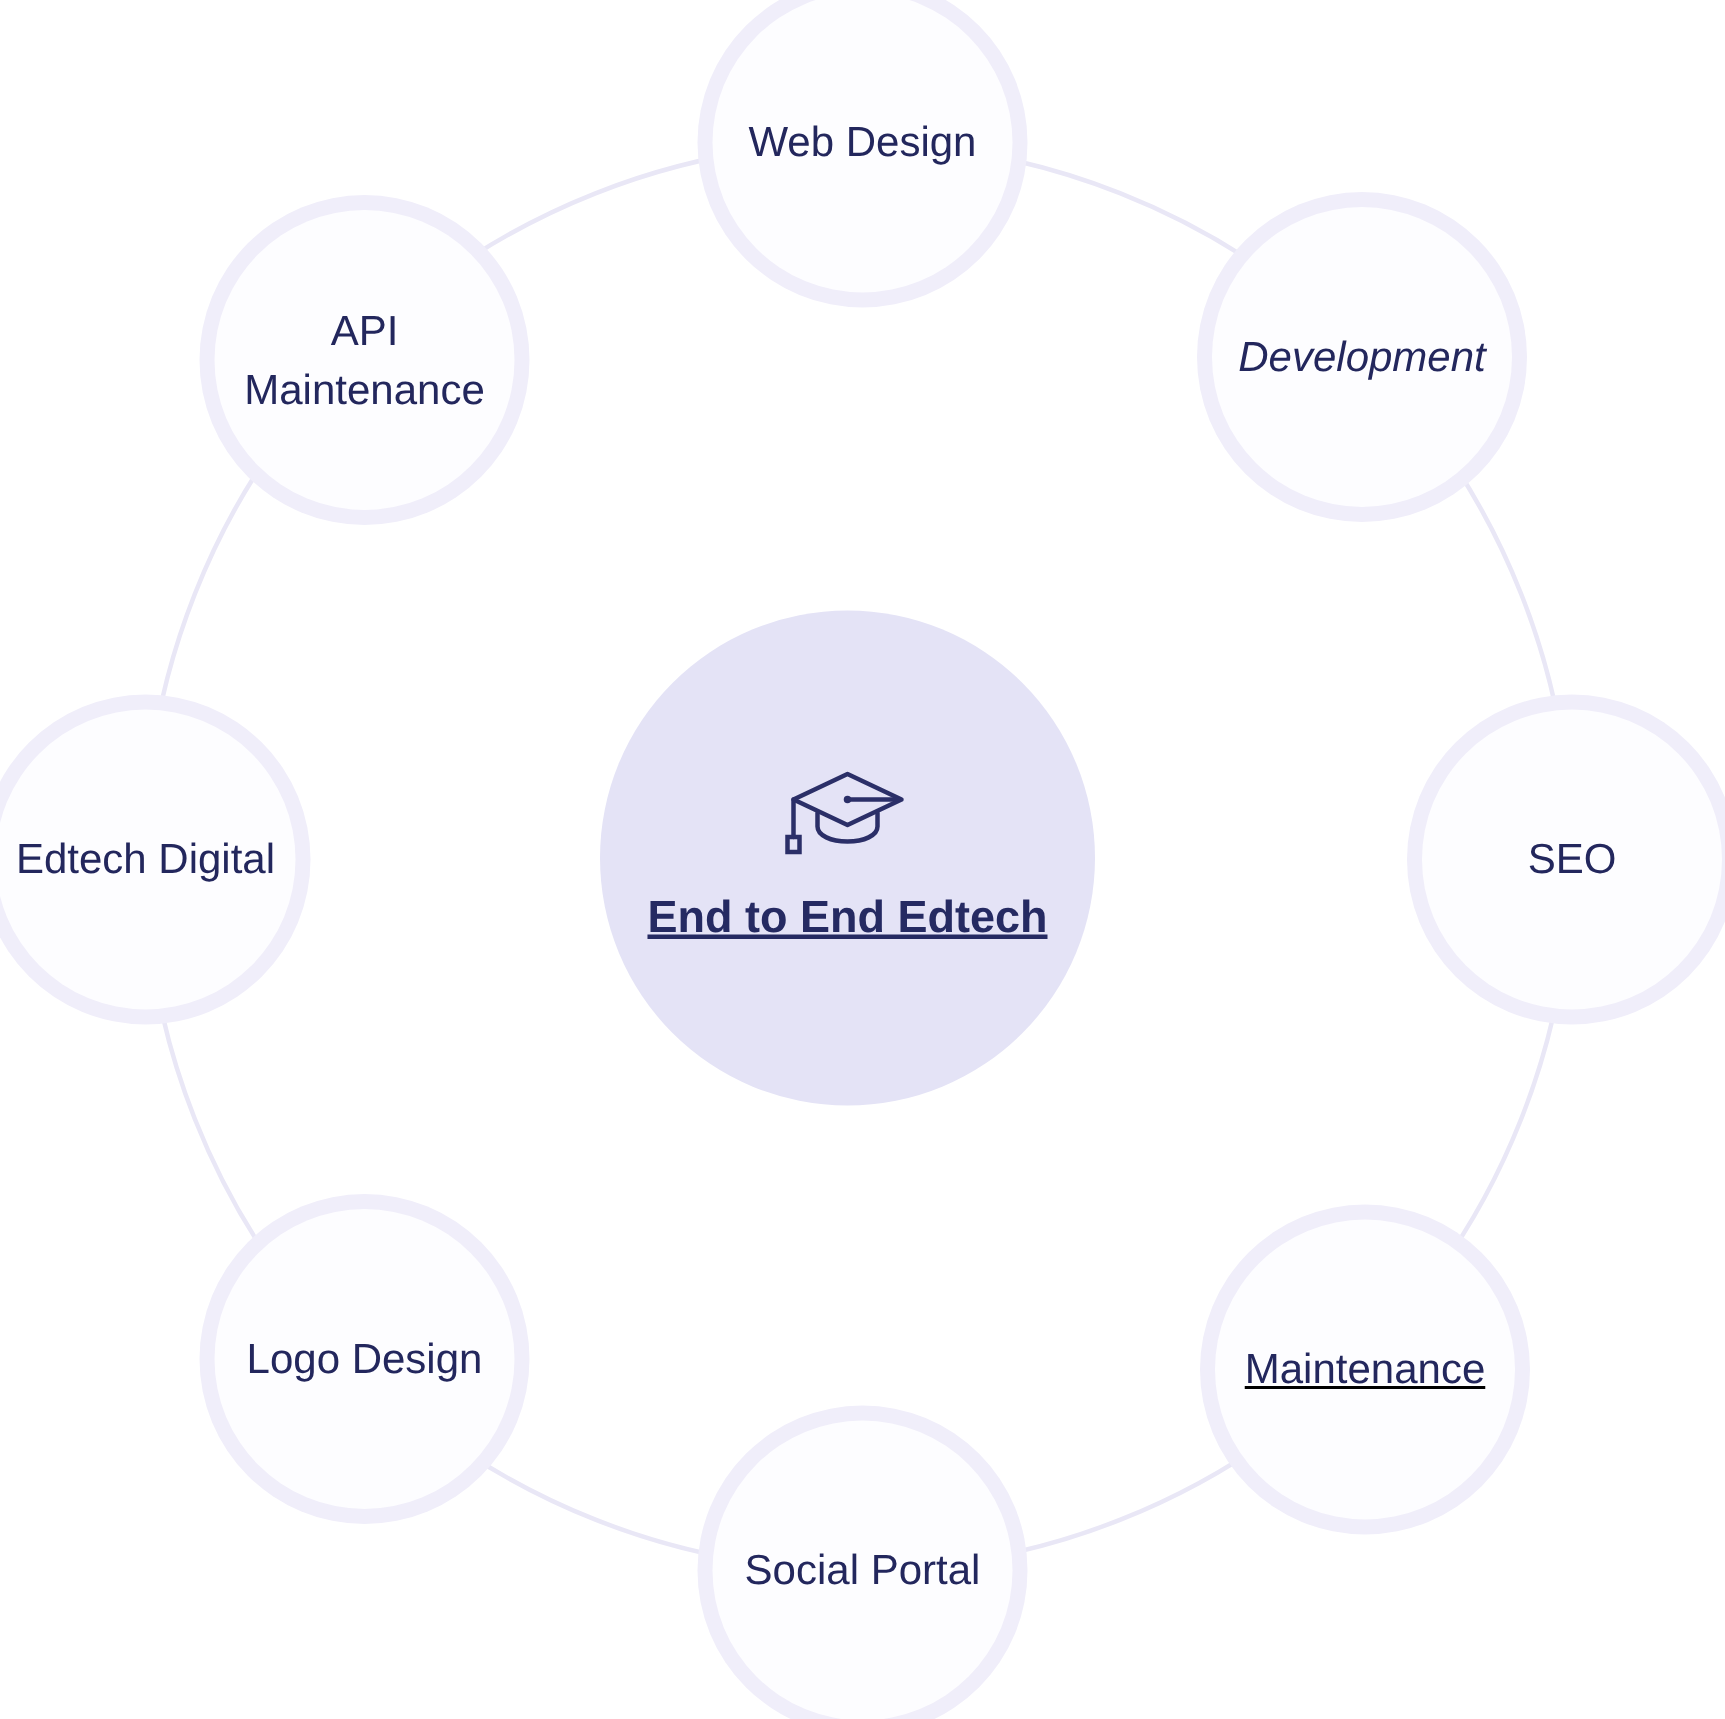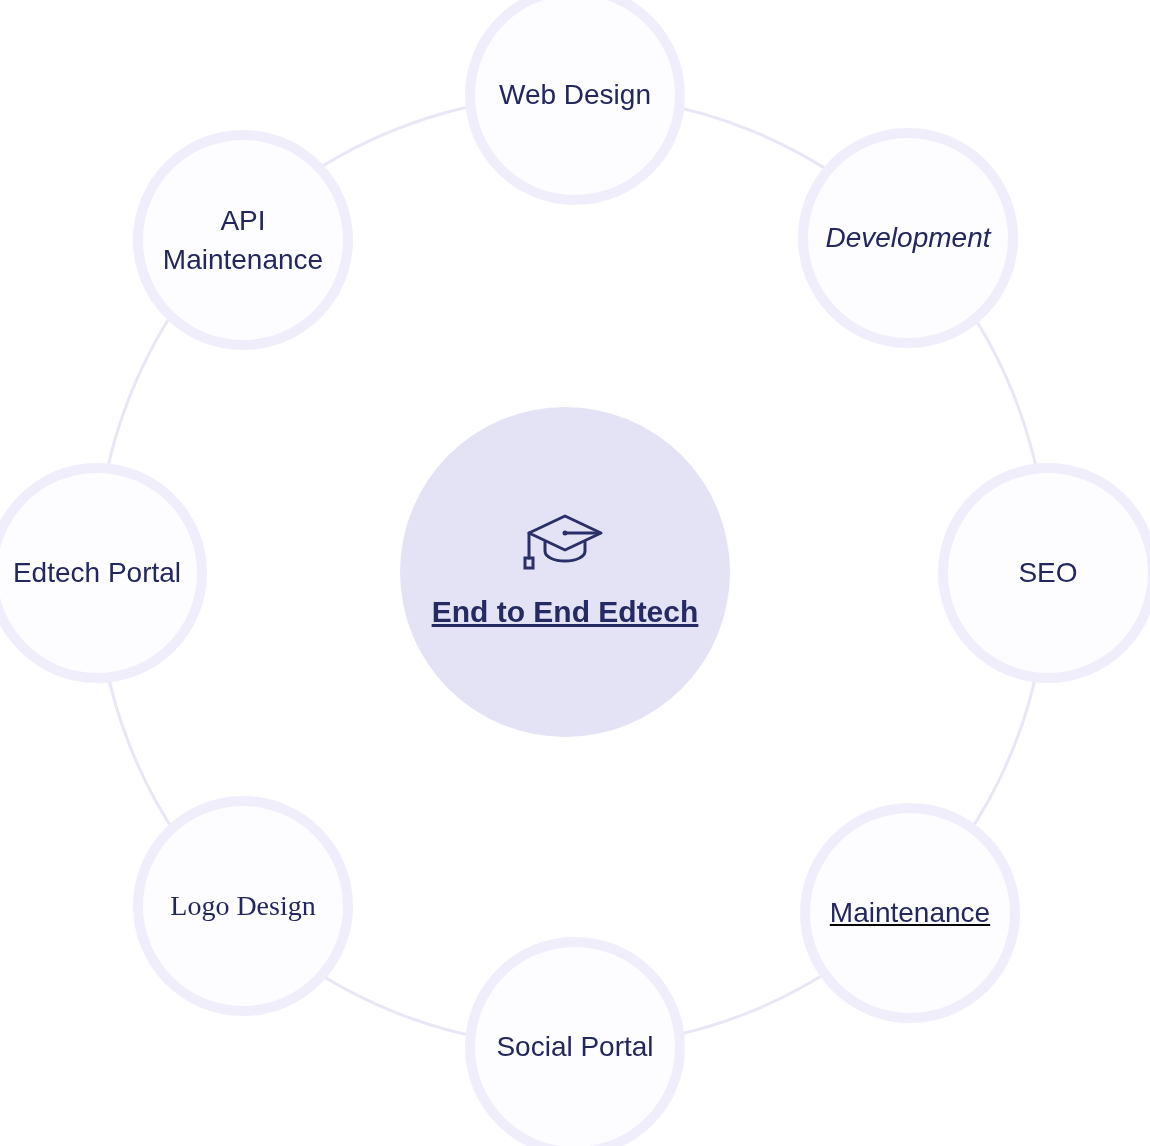--- a/index.html
+++ b/index.html
@@ -72,21 +72,21 @@
   .node-label {
     font-size: 28px;
     color: #23275d;
     line-height: 1.4;
   }
   .pos-web-design     { left: 475px; top: -5px; }
   .pos-development    { left: 808px; top: 138px; font-style: italic; }
   .pos-seo            { left: 948px; top: 473px; }
   .pos-maintenance    { left: 810px; top: 813px; text-decoration: underline; }
   .pos-social-media   { left: 475px; top: 947px; }
-  .pos-logo-design    { left: 143px; top: 806px; font-family: Liberation Serif, serif; }
+  .pos-logo-design    { left: 143px; top: 806px; }
   .pos-edtech-portal  { left: -3px;  top: 473px; }
   .pos-api-integration{ left: 143px; top: 140px; }
 </style>
 </head>
 <body>
 
 <div class="canvas">
 
   <div class="ring"></div>
 
@@ -128,20 +128,20 @@
 
   <div class="node pos-social-media">
     <span class="node-label">Social Portal</span>
   </div>
 
   <div class="node pos-logo-design">
     <span class="node-label">Logo Design</span>
   </div>
 
   <div class="node pos-edtech-portal">
-    <span class="node-label">Edtech Portal</span>
+    <span class="node-label">Edtech Digital</span>
   </div>
 
   <div class="node pos-api-integration">
     <span class="node-label">API Maintenance</span>
   </div>
 
 </div>
 
 </body></html>

